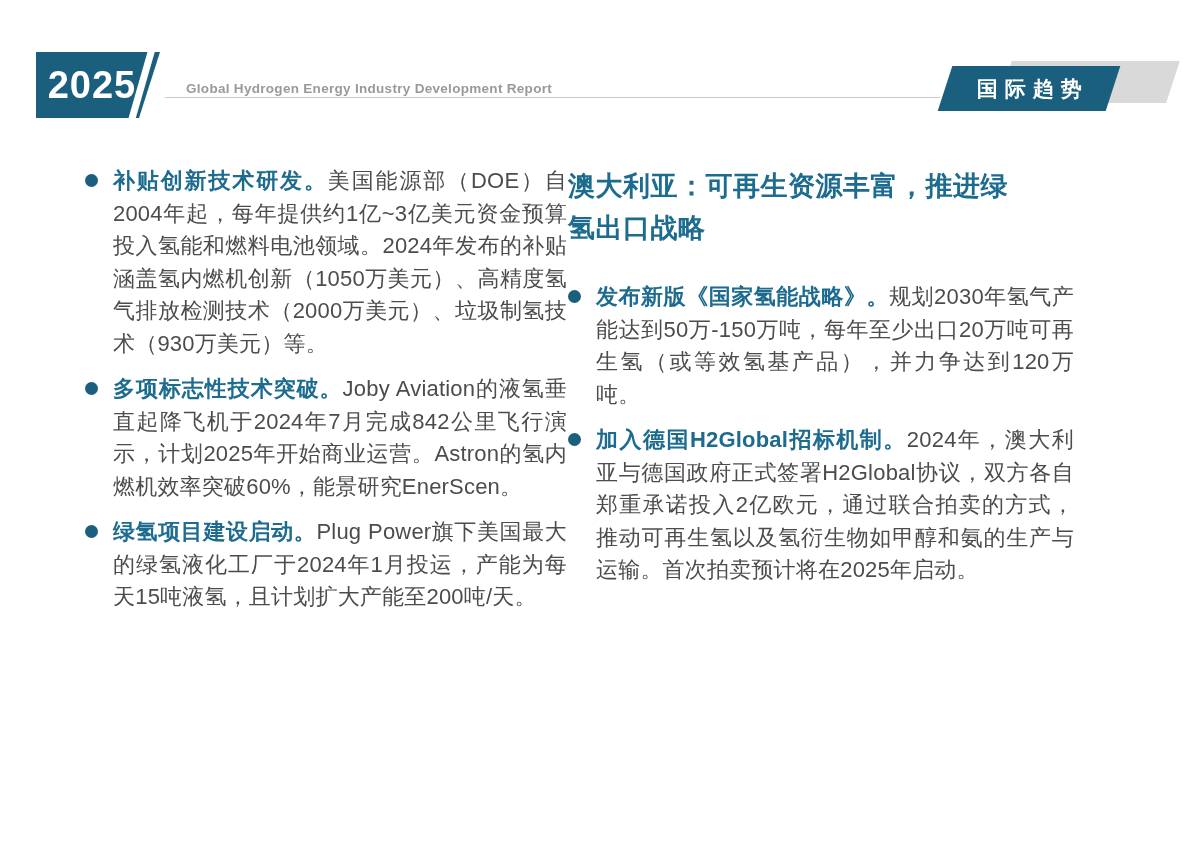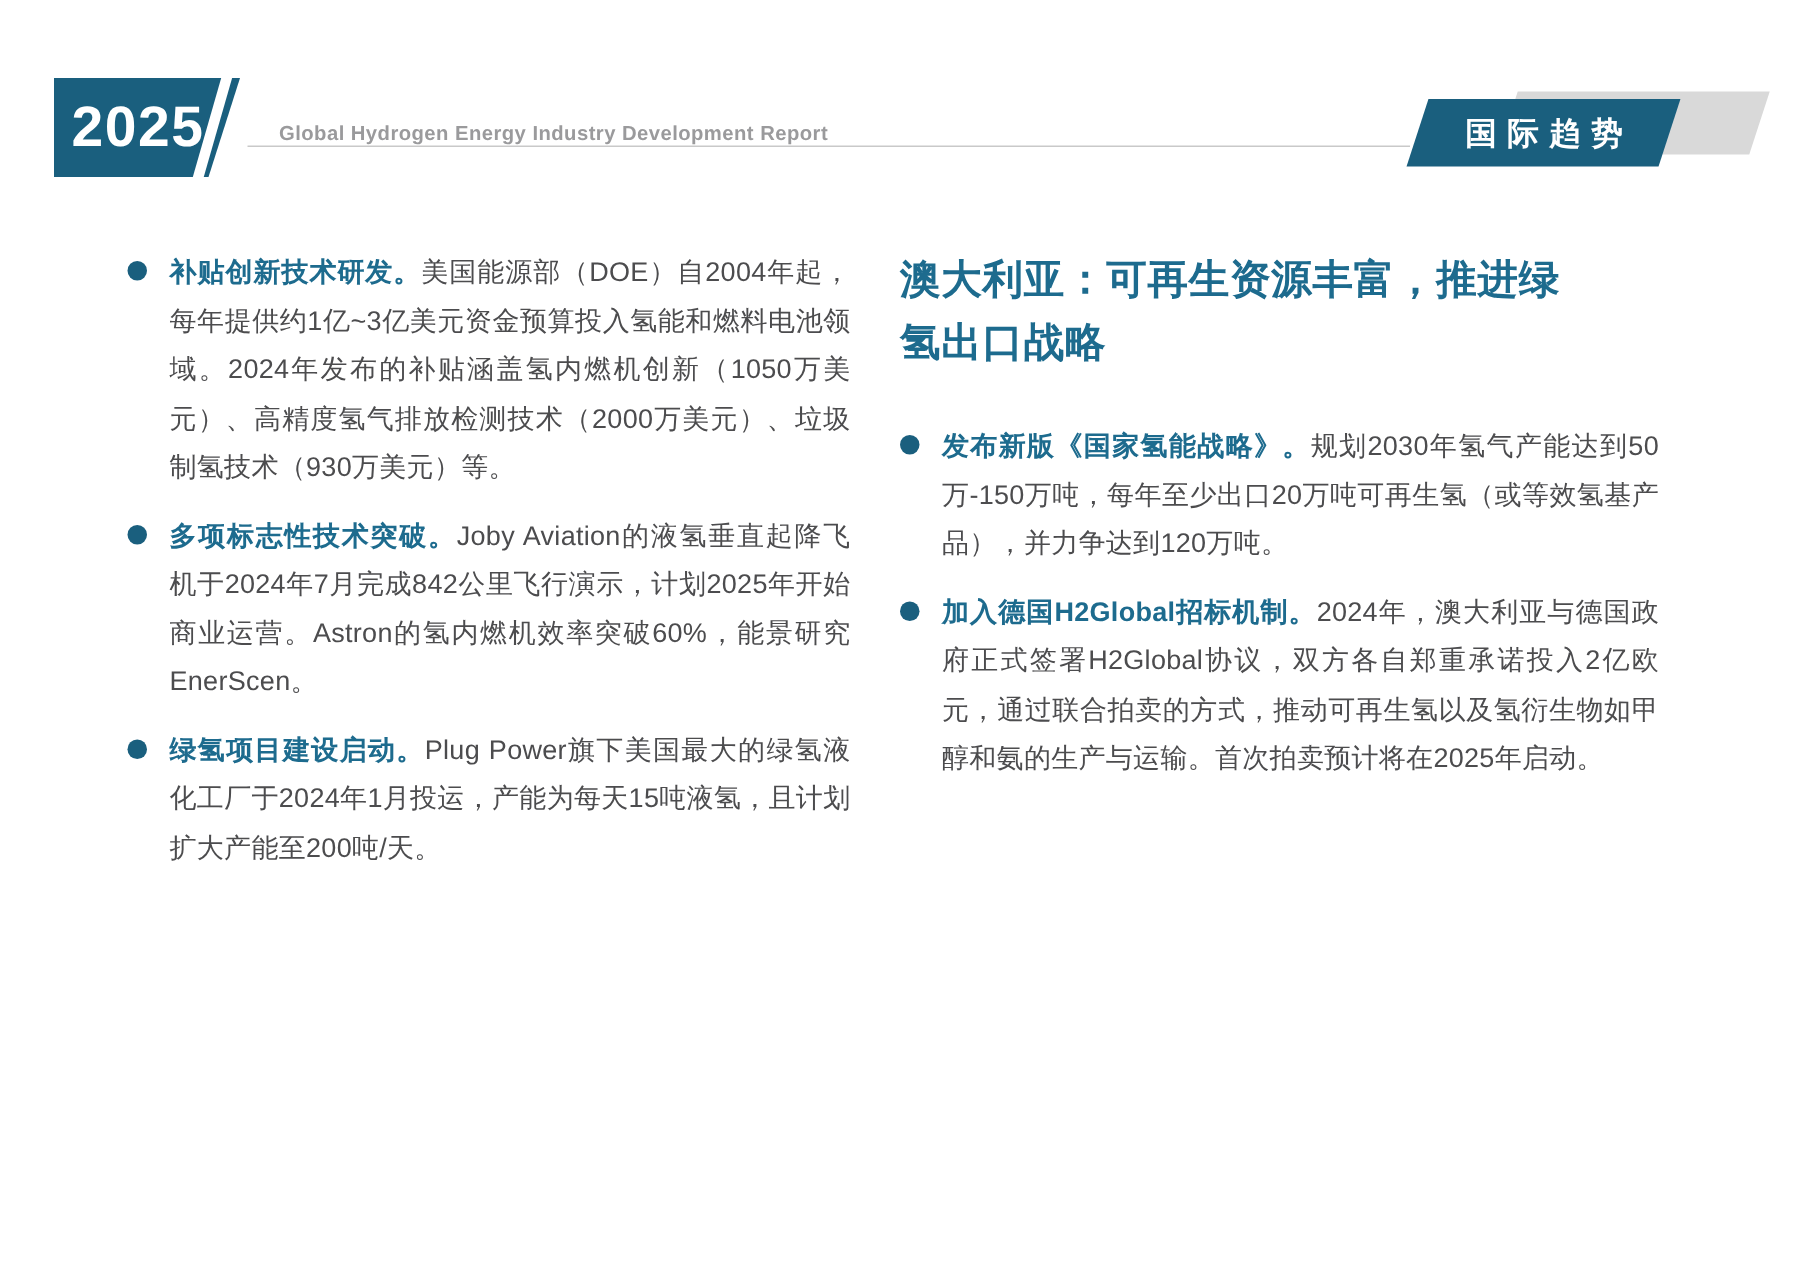--- a/index.html
+++ b/index.html
@@ -48,28 +48,28 @@
     display:flex; align-items:center; justify-content:center;
   }
   .badge-teal .badge-label {
     transform:skewX(18deg); color:#ffffff; font-size:21px; font-weight:700;
     letter-spacing:7px; padding-left:7px;
   }
 
   
   .col { position:absolute; top:165px; }
   .col-left  { left:85px;  width:482px; }
-  .col-right { left:600px; width:506px; }
+  .col-right { left:568px; width:506px; }
   .section-heading {
     font-size:27px; line-height:42px; font-weight:700; color:#1d6b8e;
     letter-spacing:0.5px; max-width:456px; margin-bottom:32px;
   }
   .bullet {
     position:relative; padding-left:28px; margin-bottom:13px;
-    font-size:18px; line-height:32.5px; letter-spacing:0.2px;
+    font-size:22px; line-height:32.5px; letter-spacing:0.2px;
     text-align:justify; color:#4c4c4e;
   }
   .bullet .dot {
     position:absolute; left:0; top:9px; width:13px; height:13px;
     border-radius:50%; background:#1a5f7e;
   }
   .bullet .lead { font-weight:700; color:#1d6b8e; }
 
   
   .footer-divider {

